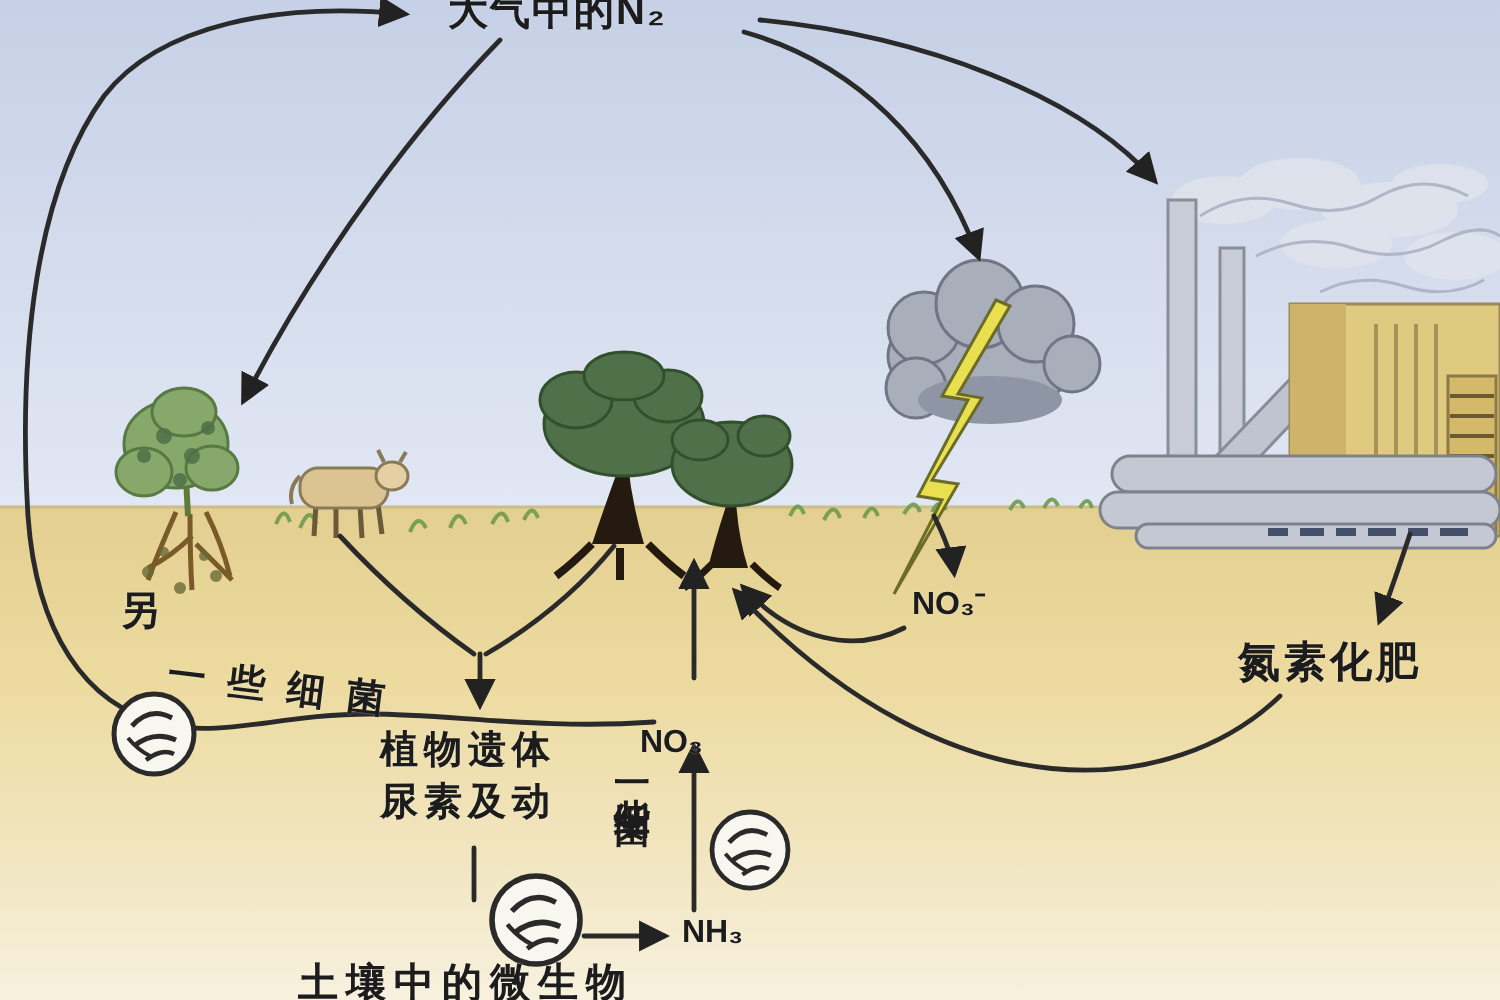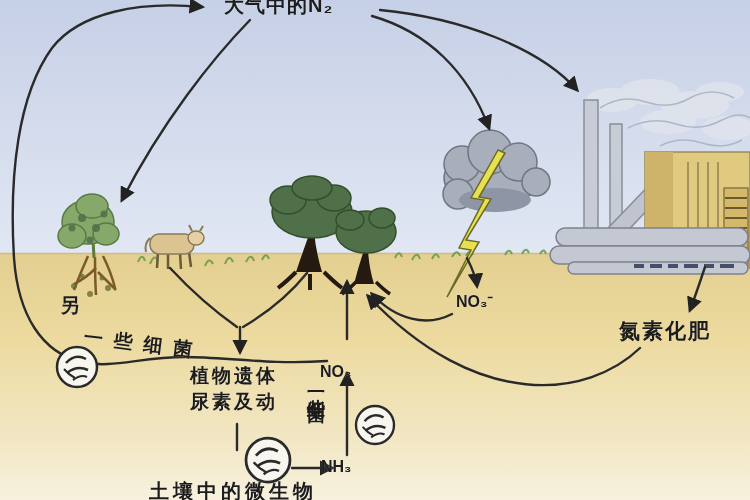--- a/index.html
+++ b/index.html
@@ -10,21 +10,21 @@
   .stage svg.scene{position:absolute;left:0;top:0;}
   .lbl{
     position:absolute;color:#1c1c1c;font-weight:bold;white-space:nowrap;
     text-shadow:0 0 1px rgba(255,255,255,.5);
   }
   .lbl-atm{left:224px;top:-8px;font-size:20px;letter-spacing:1px;}
   .lbl-deni-prefix{left:60px;top:292px;font-size:20px;}
   .lbl-deni-rest{left:84px;top:324px;font-size:19px;letter-spacing:11px;transform:rotate(7deg);transform-origin:left center;}
   .lbl-urea{left:190px;top:363px;font-size:19px;line-height:26px;letter-spacing:3px;text-align:left;}
   .lbl-nitri{left:304px;top:381px;font-size:18px;writing-mode:vertical-rl;text-orientation:upright;letter-spacing:3px;height:90px;}
-  .lbl-nh3{left:321px;top:458px;font-size:16px;}
+  .lbl-nh3{left:341px;top:458px;font-size:16px;}
   .lbl-no3soil{left:320px;top:341px;font-size:16px;margin-top:22px;}
   .lbl-no3rain{left:456px;top:290px;font-size:16px;text-align:center;}
   .lbl-fert{left:619px;top:317px;font-size:21px;letter-spacing:2px;}
   .lbl-soilmic{left:149px;top:478px;font-size:20px;letter-spacing:4px;}
 </style>
 </head>
 <body>
 
 <div class="stage">
 

